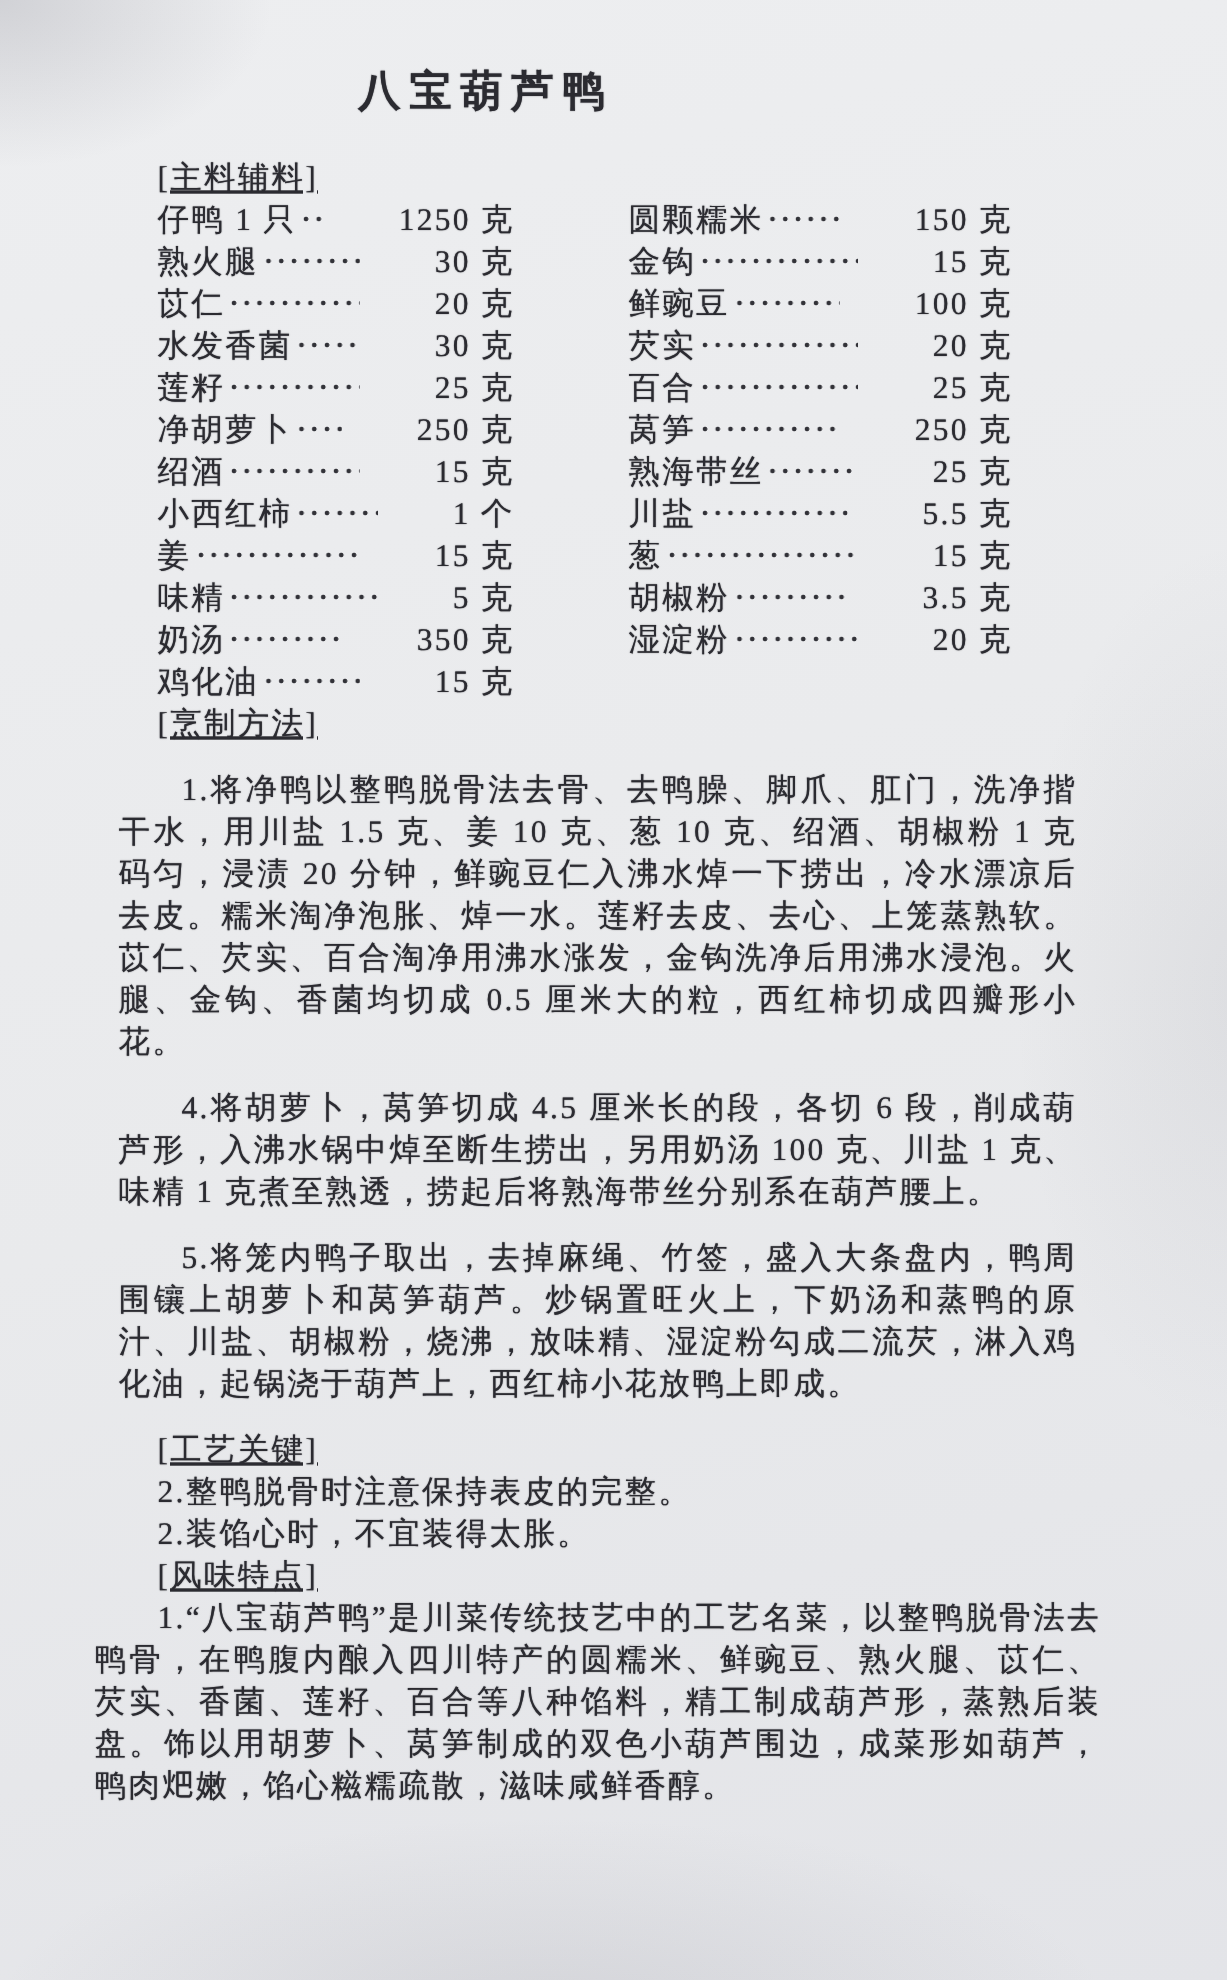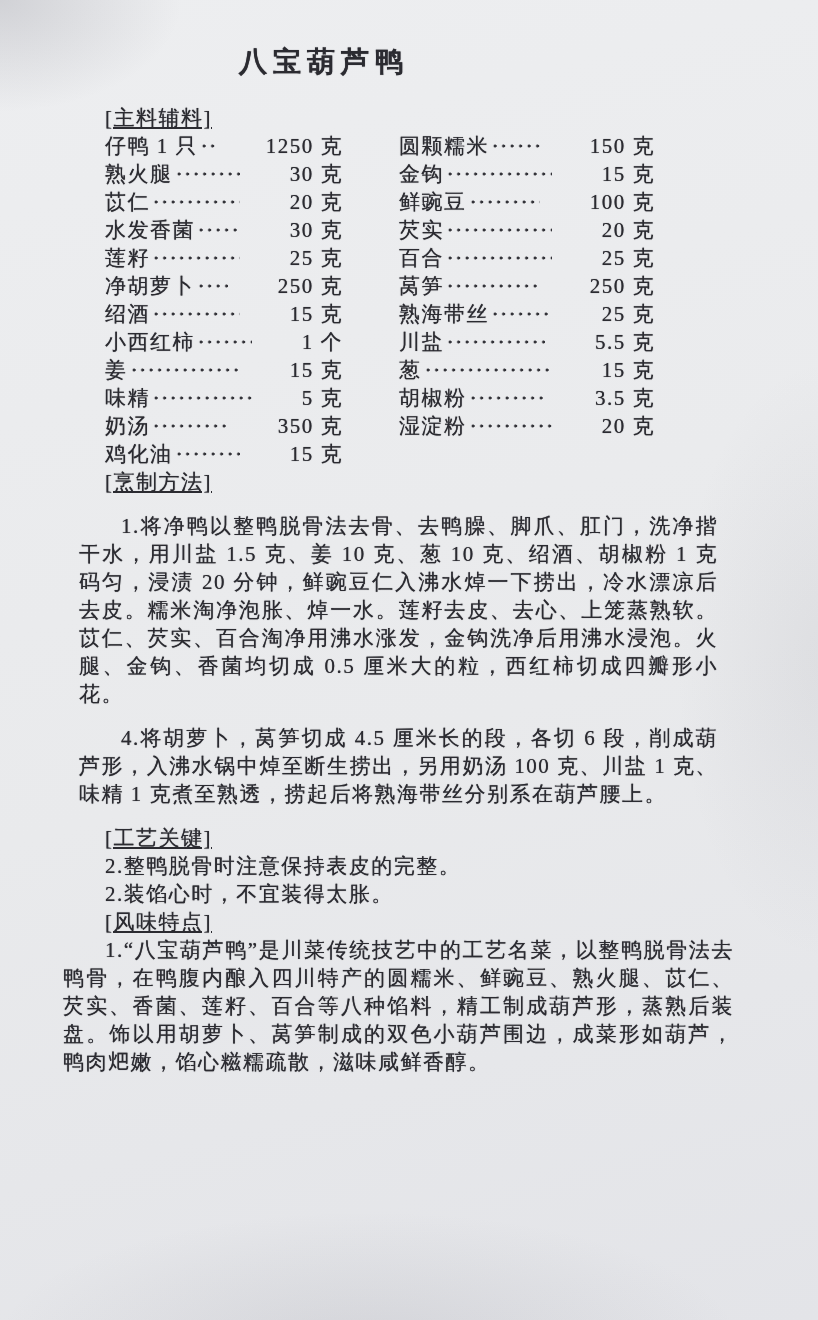--- a/index.html
+++ b/index.html
@@ -20,21 +20,21 @@
     text-shadow:0 0 0.8px rgba(43,43,49,0.85);
     font-size:21px;line-height:28px;letter-spacing:1.5px;
   }
   .title{
     font-size:28px;line-height:32px;font-weight:bold;letter-spacing:6px;
     margin:0 0 0 176px;display:inline-block;
   }
   .sec-header{margin-left:42px;line-height:28px;text-decoration:underline;}
   .gap-title{height:26px;}
   
-  .ing-wrap{display:flex;margin-left:42px;}
+  .ing-wrap{display:flex;margin-left:42px;gap:20px;}
   .ing-col{display:flex;flex-direction:column;}
   .ing-col.left{width:238px;margin-right:56px;}
   .ing-col.right{width:256px;}
   .ing-row{display:flex;align-items:baseline;height:28px;}
   .ing-name{white-space:nowrap;}
   .ing-amt{white-space:nowrap;margin-left:48px;}
   .leader{
     flex:1 1 auto;align-self:center;height:8px;min-width:14px;margin:0 2px;
     background-image:radial-gradient(circle 1.5px at 4px 4px,#323238 1.3px,transparent 1.8px);
     background-size:8.5px 8px;background-repeat:repeat-x;background-position:left center;
@@ -203,20 +203,21 @@
   <div class="sec-header">[烹制方法]</div>
 
   <div>
 
       <p class="para">1.将净鸭以整鸭脱骨法去骨、去鸭臊、脚爪、肛门，洗净揩干水，用川盐 1.5 克、姜 10 克、葱 10 克、绍酒、胡椒粉 1 克码匀，浸渍 20 分钟，鲜豌豆仁入沸水焯一下捞出，冷水漂凉后去皮。糯米淘净泡胀、焯一水。莲籽去皮、去心、上笼蒸熟软。苡仁、芡实、百合淘净用沸水涨发，金钩洗净后用沸水浸泡。火腿、金钩、香菌均切成 0.5 厘米大的粒，西红柿切成四瓣形小花。</p>
 
 
 
       <p class="para">4.将胡萝卜，莴笋切成 4.5 厘米长的段，各切 6 段，削成葫芦形，入沸水锅中焯至断生捞出，另用奶汤 100 克、川盐 1 克、味精 1 克煮至熟透，捞起后将熟海带丝分别系在葫芦腰上。</p>
 
+      <p class="para">5.将笼内鸭子取出，去掉麻绳、竹签，盛入大条盘内，鸭周围镶上胡萝卜和莴笋葫芦。炒锅置旺火上，下奶汤和蒸鸭的原汁、川盐、胡椒粉，烧沸，放味精、湿淀粉勾成二流芡，淋入鸡化油，起锅浇于葫芦上，西红柿小花放鸭上即成。</p>
     </div>
 
   <div class="sec-header">[工艺关键]</div>
 
   <div>
 
       <p class="keys-item">2.整鸭脱骨时注意保持表皮的完整。</p>
 
       <p class="keys-item">2.装馅心时，不宜装得太胀。</p>
     </div>

